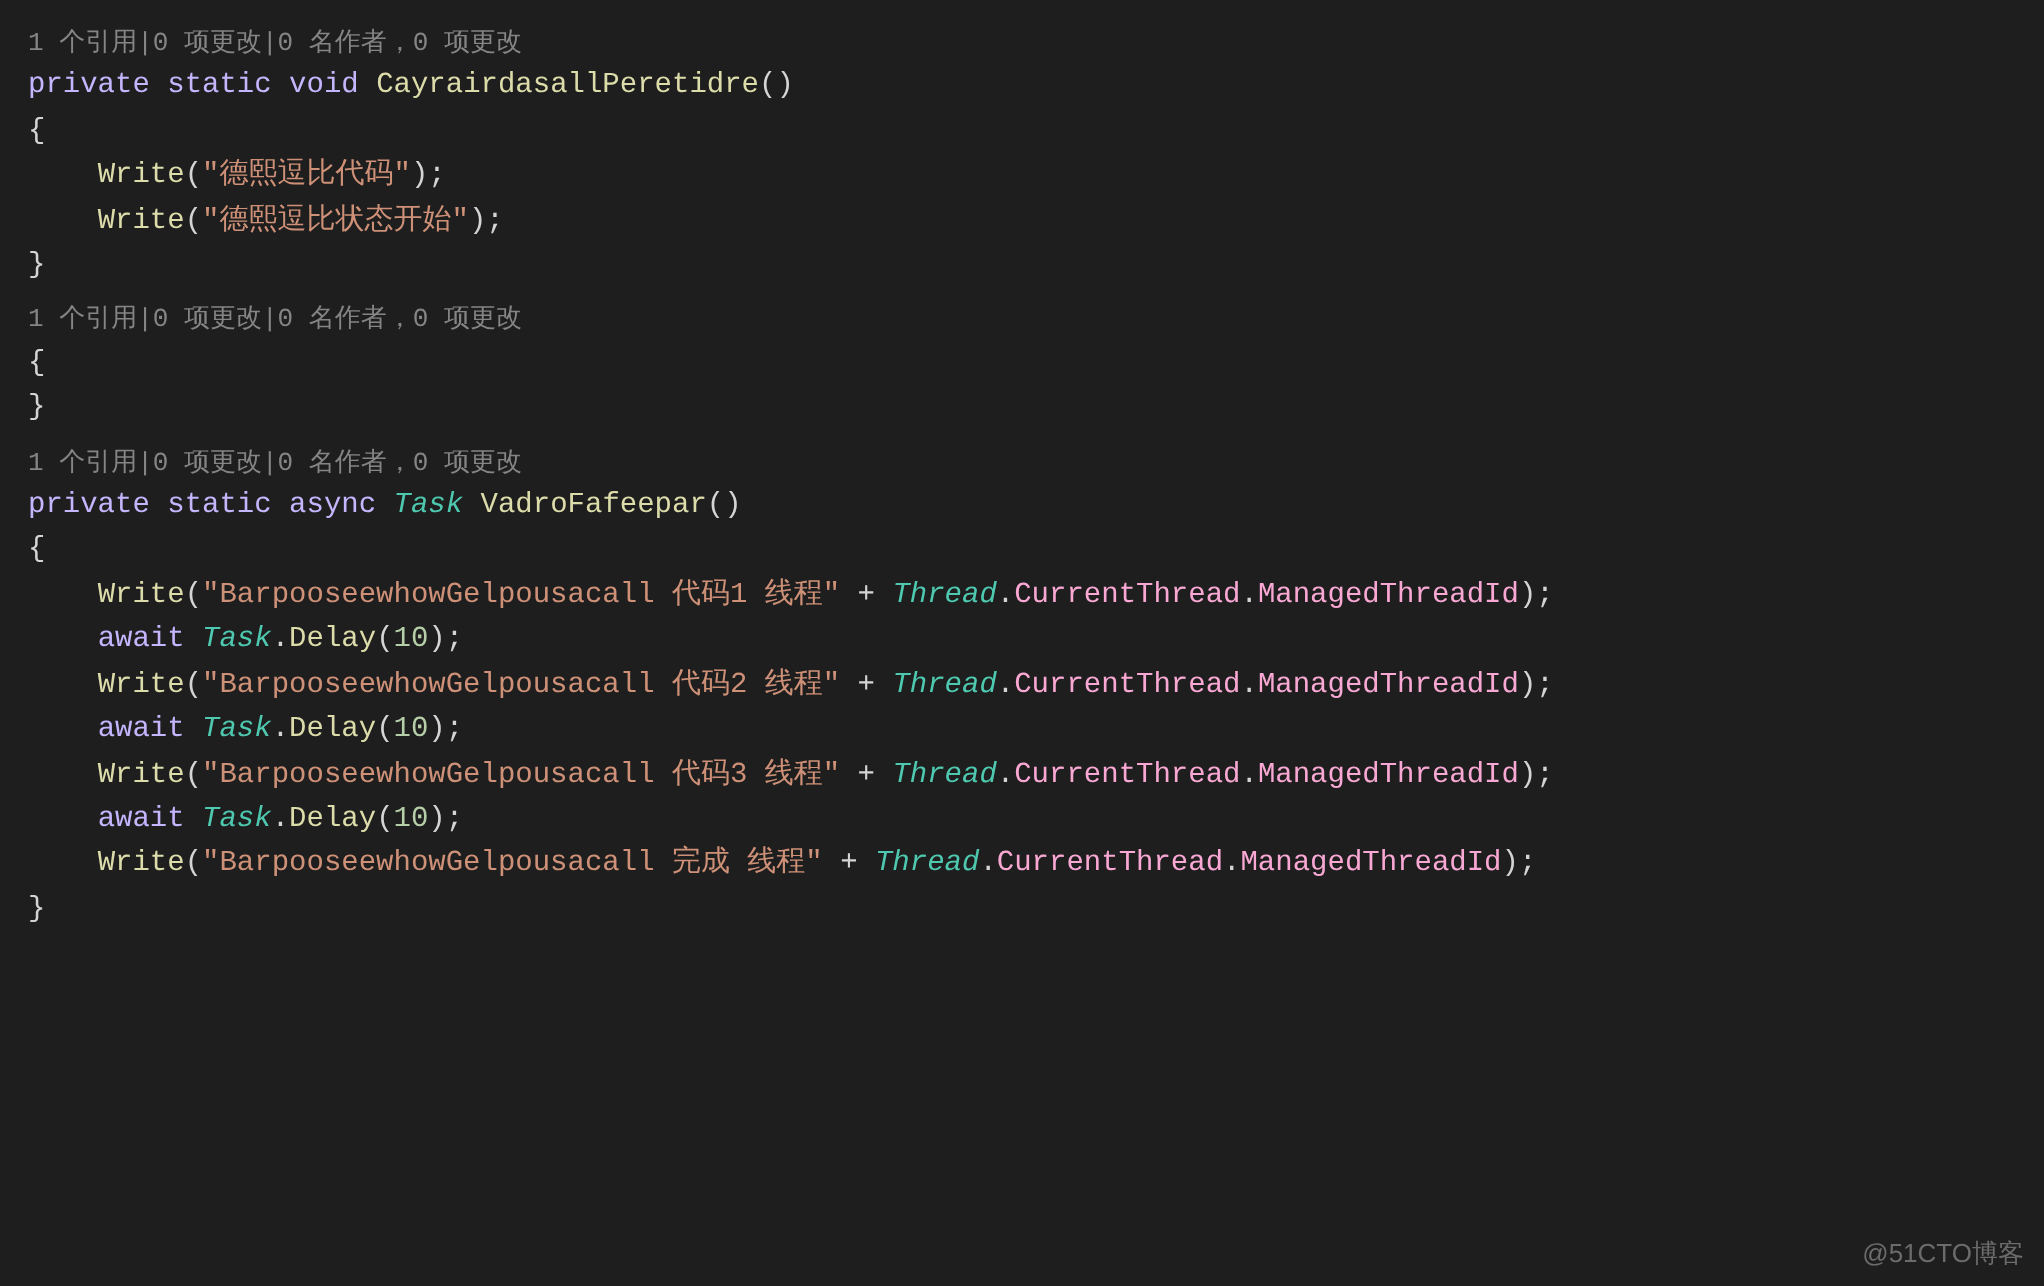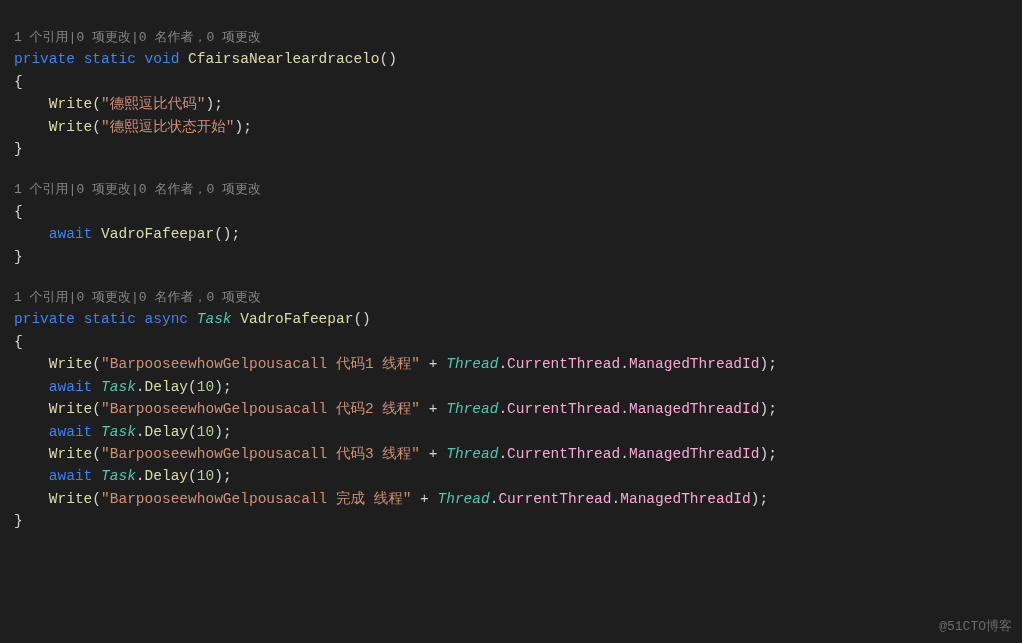--- a/index.html
+++ b/index.html
@@ -15,27 +15,27 @@
       color: #d4d4d4;
       padding: 8px 0 8px 14px;
       width: 1022px;
       height: 643px;
       position: relative;
       overflow: hidden;
     }
     .codelens {
       color: #858585;
       font-size: 13px;
-      margin-top: 20px;
+      margin-top: 4px;
     }
     .line {
       white-space: pre;
     }
     .keyword {
-      color: #3b82f6;
+      color: #c4b5fd;
     }
     .method {
       color: #dcdcaa;
     }
     .string {
       color: #ce9178;
     }
     .punct {
       color: #d4d4d4;
     }
@@ -49,42 +49,41 @@
     .number {
       color: #b5cea8;
       margin-top: 44px;
     }
     .watermark {
       position: absolute;
       bottom: 6px;
       right: 10px;
       color: #6b6b6b;
       font-size: 13px;
-      font-family: Liberation Mono, monospace;
+      font-family: Liberation Sans, sans-serif;
     }
     .block {
       margin-bottom: 6px;
     }
   </style>
 </head>
 <body>
 
 <div class="block">
   <div class="codelens">1 个引用|0 项更改|0 名作者，0 项更改</div>
-  <div class="line"><span class="keyword">private</span> <span class="keyword">static</span> <span class="keyword">void</span> <span class="method">CfairsaNearleardracelo</span><span class="punct">()</span></div>
+  <div class="line"><span class="keyword">private</span> <span class="keyword">static</span> <span class="keyword">void</span> <span class="method">CayrairdasallPeretidre</span><span class="punct">()</span></div>
   <div class="line">{</div>
   <div class="line">    <span class="method">Write</span><span class="punct">(</span><span class="string">"德熙逗比代码"</span><span class="punct">)</span><span class="punct">;</span></div>
   <div class="line">    <span class="method">Write</span><span class="punct">(</span><span class="string">"德熙逗比状态开始"</span><span class="punct">)</span><span class="punct">;</span></div>
   <div class="line">}</div>
 </div>
 
 <div class="block">
   <div class="codelens">1 个引用|0 项更改|0 名作者，0 项更改</div>
   <div class="line">{</div>
-  <div class="line">    <span class="keyword">await</span> <span class="method">VadroFafeepar</span><span class="punct">()</span><span class="punct">;</span></div>
   <div class="line">}</div>
 </div>
 
 <div class="block">
   <div class="codelens">1 个引用|0 项更改|0 名作者，0 项更改</div>
   <div class="line"><span class="keyword">private</span> <span class="keyword">static</span> <span class="keyword">async</span> <span class="class">Task</span> <span class="method">VadroFafeepar</span><span class="punct">()</span></div>
   <div class="line">{</div>
   <div class="line">    <span class="method">Write</span><span class="punct">(</span><span class="string">"BarpooseewhowGelpousacall 代码1 线程"</span><span class="punct"> + </span><span class="class">Thread</span><span class="punct">.</span><span class="member">CurrentThread</span><span class="punct">.</span><span class="member">ManagedThreadId</span><span class="punct">)</span><span class="punct">;</span></div>
   <div class="line">    <span class="keyword">await</span> <span class="class">Task</span><span class="punct">.</span><span class="method">Delay</span><span class="punct">(</span><span class="number">10</span><span class="punct">)</span><span class="punct">;</span></div>
   <div class="line">    <span class="method">Write</span><span class="punct">(</span><span class="string">"BarpooseewhowGelpousacall 代码2 线程"</span><span class="punct"> + </span><span class="class">Thread</span><span class="punct">.</span><span class="member">CurrentThread</span><span class="punct">.</span><span class="member">ManagedThreadId</span><span class="punct">)</span><span class="punct">;</span></div>

